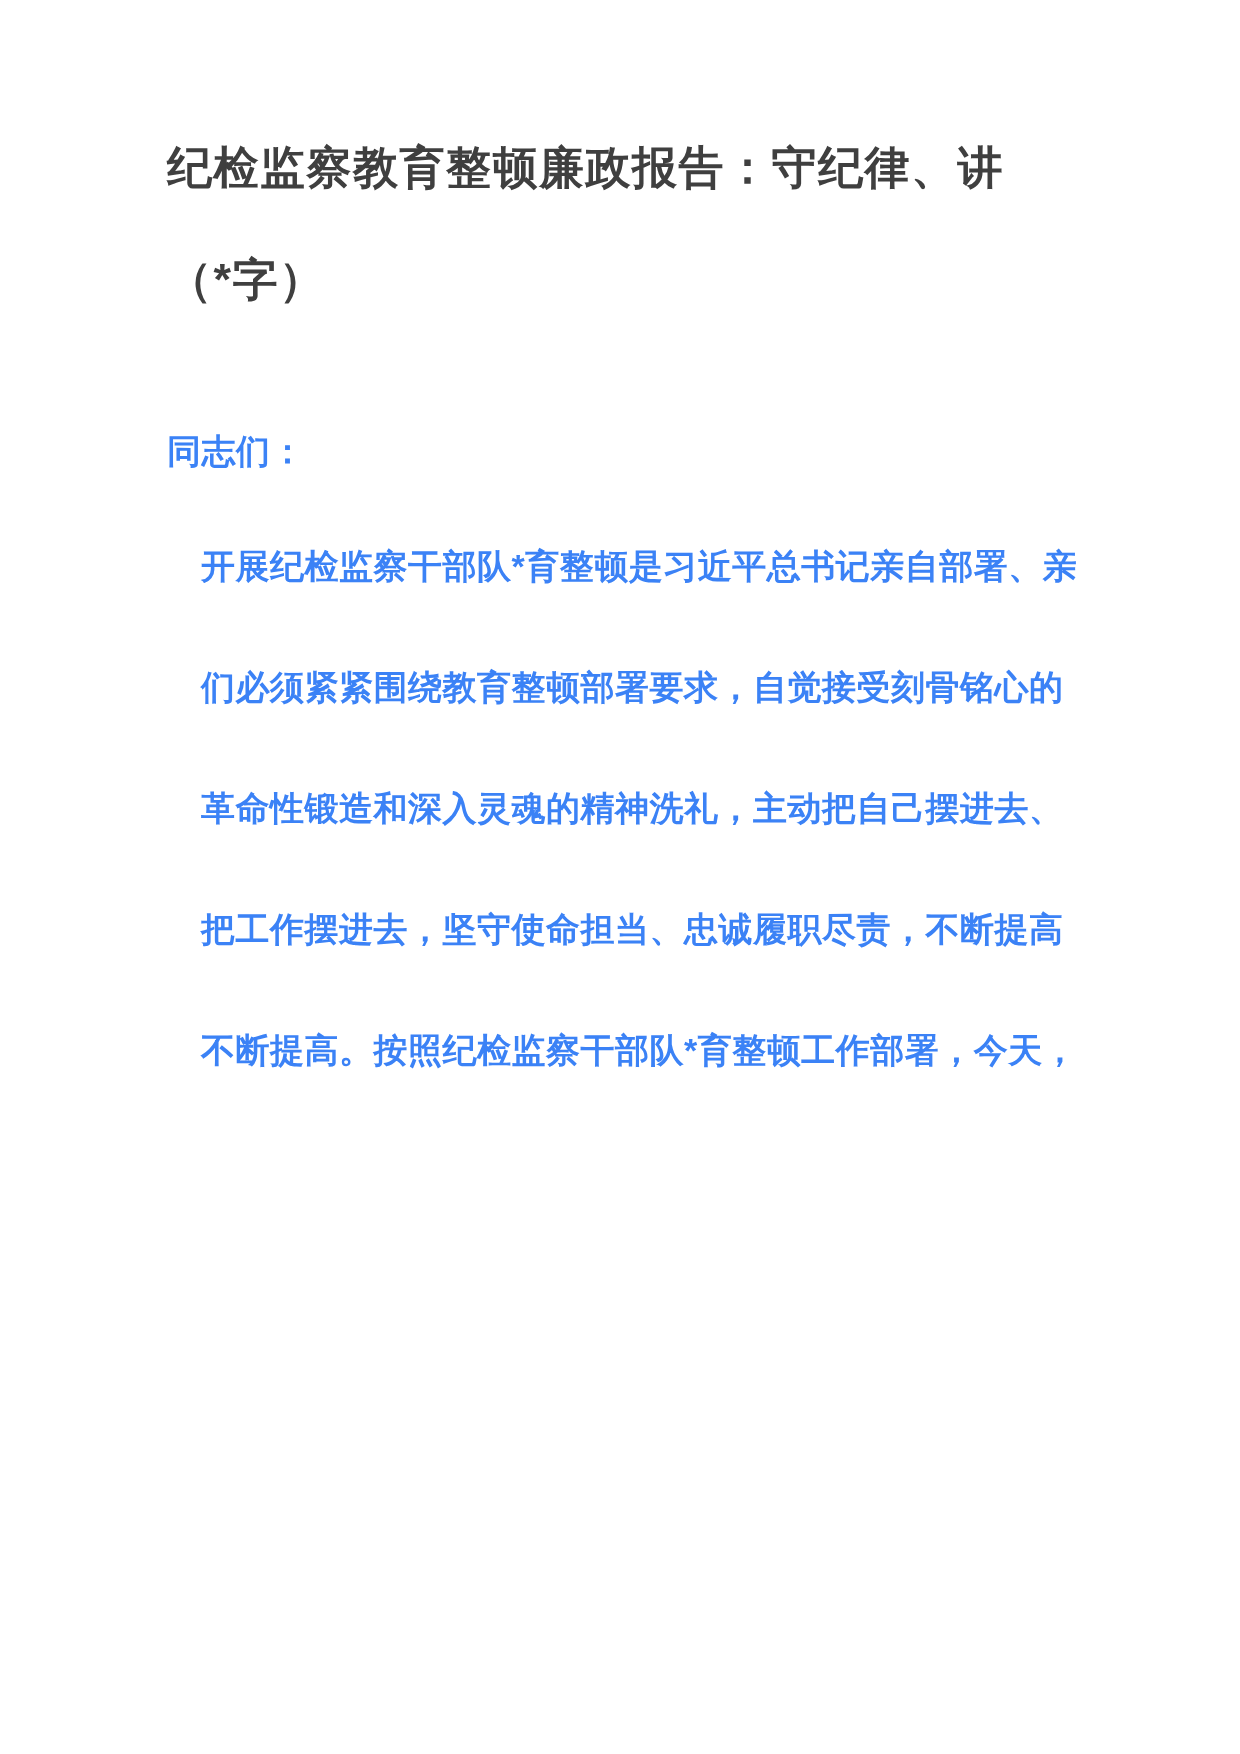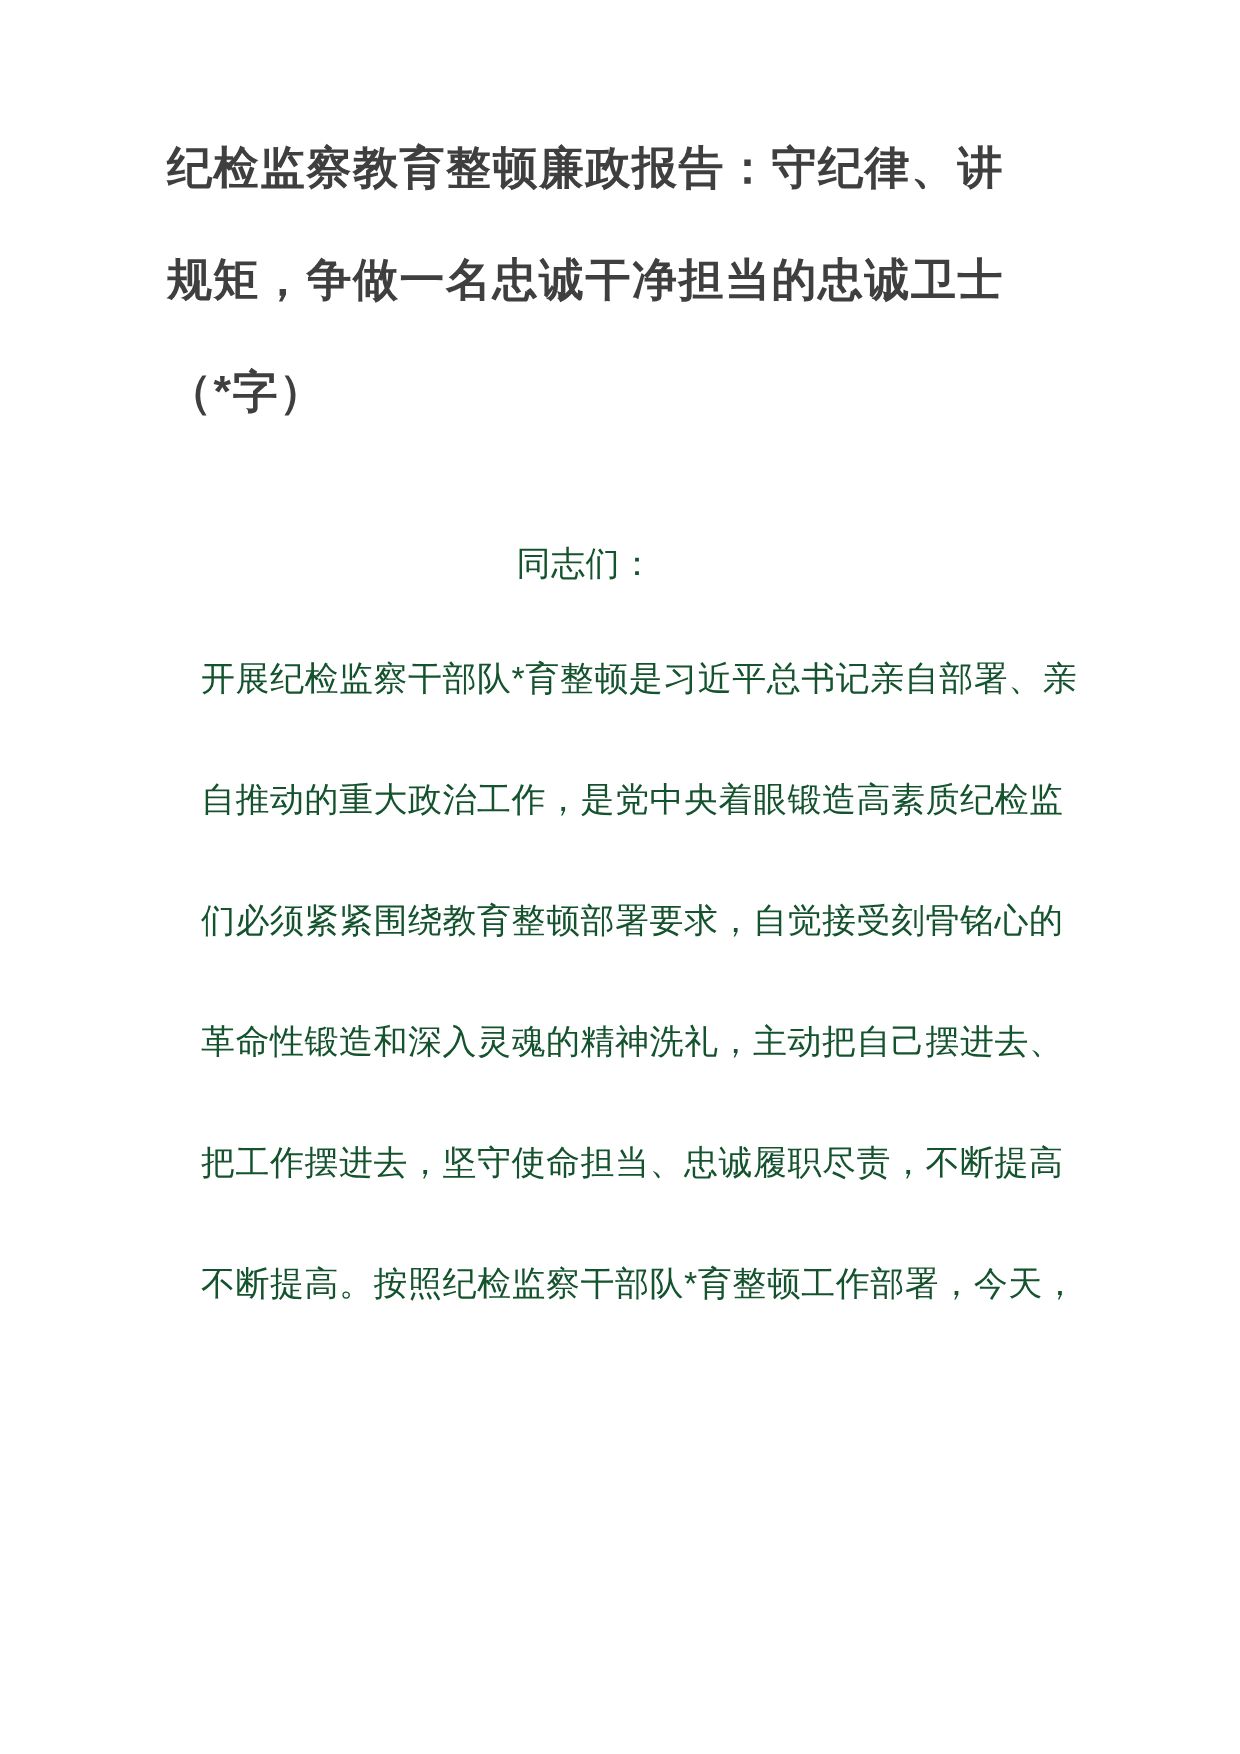--- a/index.html
+++ b/index.html
@@ -23,24 +23,23 @@
     font-weight: 700;
     color: #3f3f3f;
     line-height: 112px;
     letter-spacing: 1.5px;
   }
   .doc-title .t-line {
     white-space: nowrap;
   }
   .body-text {
     font-size: 34px;
-    font-weight: 400;
-    color: #14532d;
+    font-weight: 700;
+    color: #3b82f6;
     letter-spacing: 0.5px;
-    text-align: center;
   }
   .greeting {
     margin-top: 60px;
     line-height: 110px;
   }
   .paragraph {
     margin-top: 0;
   }
   .paragraph .p-line {
     line-height: 121px;
@@ -49,29 +48,27 @@
   }
 </style>
 </head>
 <body>
 
 <div class="page">
   <div class="doc">
 
     <div class="doc-title">
       <div class="t-line">纪检监察教育整顿廉政报告：守纪律、讲</div>
-      <div class="t-line">规矩，争做一名忠诚干净担当的忠诚卫士</div>
       <div class="t-line">（*字）</div>
     </div>
 
     <div class="body-text greeting">同志们：</div>
 
     <div class="body-text paragraph">
       <div class="p-line">开展纪检监察干部队*育整顿是习近平总书记亲自部署、亲</div>
-      <div class="p-line">自推动的重大政治工作，是党中央着眼锻造高素质纪检监</div>
       <div class="p-line">们必须紧紧围绕教育整顿部署要求，自觉接受刻骨铭心的</div>
       <div class="p-line">革命性锻造和深入灵魂的精神洗礼，主动把自己摆进去、</div>
       <div class="p-line">把工作摆进去，坚守使命担当、忠诚履职尽责，不断提高</div>
       <div class="p-line">不断提高。按照纪检监察干部队*育整顿工作部署，今天，</div>
     </div>
 
   </div>
 </div>
 
 </body></html>

